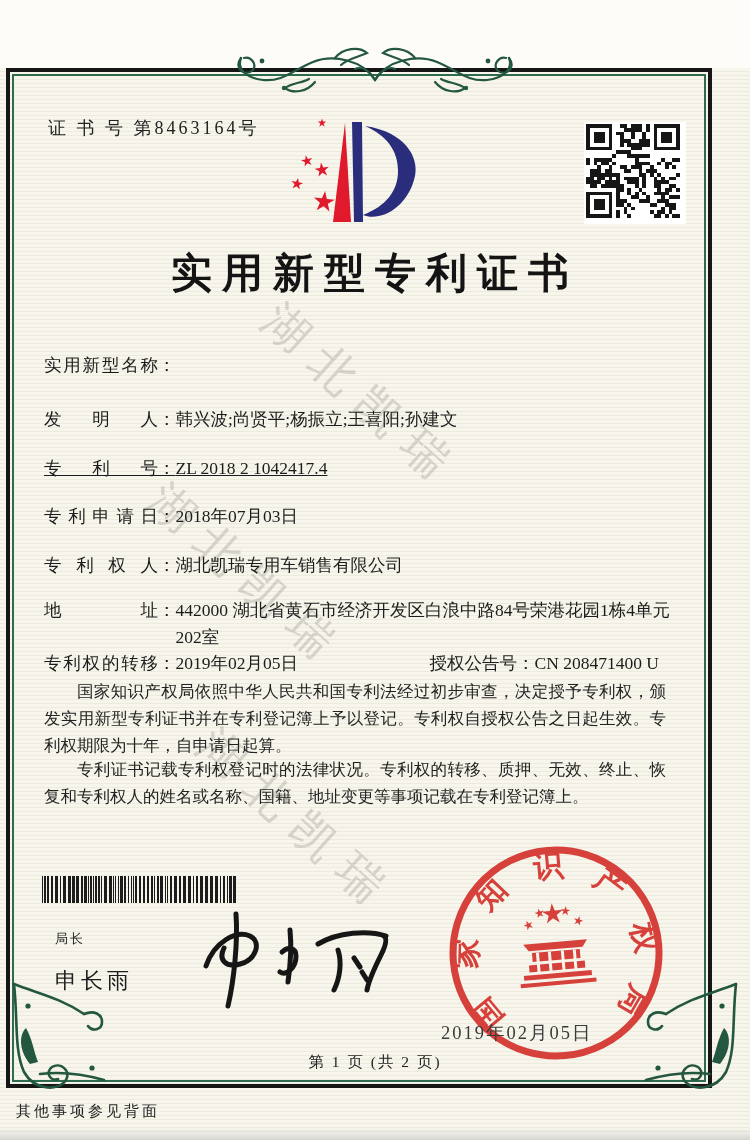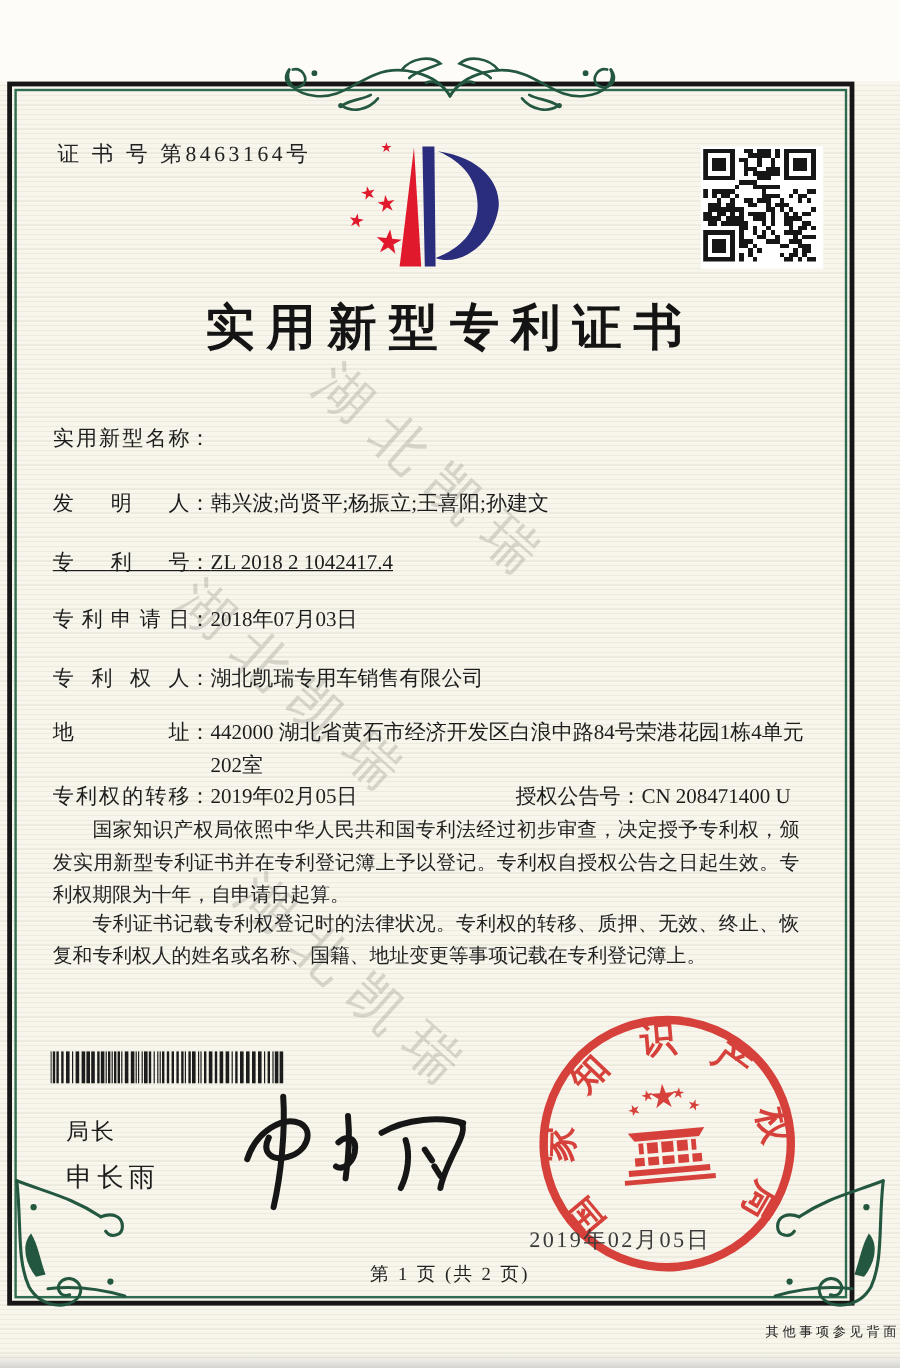--- a/index.html
+++ b/index.html
@@ -33,29 +33,29 @@
   .fcolon{flex:none;}
   .fvalue{display:inline-block;}
   .addr-value{width:505px;line-height:1.55;}
   .grant-label{margin-left:58px;flex:none;}
   
   .para{left:44px;width:622px;font-size:16.5px;line-height:27px;text-indent:2em;
     color:#222;text-align:justify;}
   
   .barcode{left:42px;top:876px;width:218px;height:27px;overflow:hidden;white-space:nowrap;}
   
-  .role{left:55px;top:930px;font-size:19px;letter-spacing:2px;}
+  .role{left:55px;top:930px;font-size:13px;letter-spacing:2px;}
   .sname{left:55px;top:966px;font-size:22px;letter-spacing:4px;}
   .signature{left:178px;top:902px;width:235px;height:112px;}
   
   .seal{left:445px;top:842px;width:222px;height:222px;transform:rotate(-5deg);opacity:.93;}
   .seal-date{left:441px;top:1020px;font-size:18.5px;letter-spacing:2px;color:#3a3a3a;z-index:5;}
   
   .page-info{left:0;right:0;top:1052px;text-align:center;font-size:15.5px;letter-spacing:2px;color:#222;}
-  .back-note{left:16px;right:0;top:1102px;text-align:right;font-size:11px;letter-spacing:3px;color:#222;}
+  .back-note{left:16px;right:0;top:1102px;text-align:left;font-size:15px;letter-spacing:3px;color:#222;}
   
   .wm{font-size:46px;letter-spacing:16px;color:rgba(150,148,140,.34);
     transform:rotate(42deg);transform-origin:left top;white-space:nowrap;z-index:1;}
   .wm1{left:290px;top:290px;}
   .wm2{left:175px;top:470px;}
   .wm3{left:225px;top:715px;}
   .content{z-index:2;}
   .ornament{z-index:3;}
 </style>
 </head>

